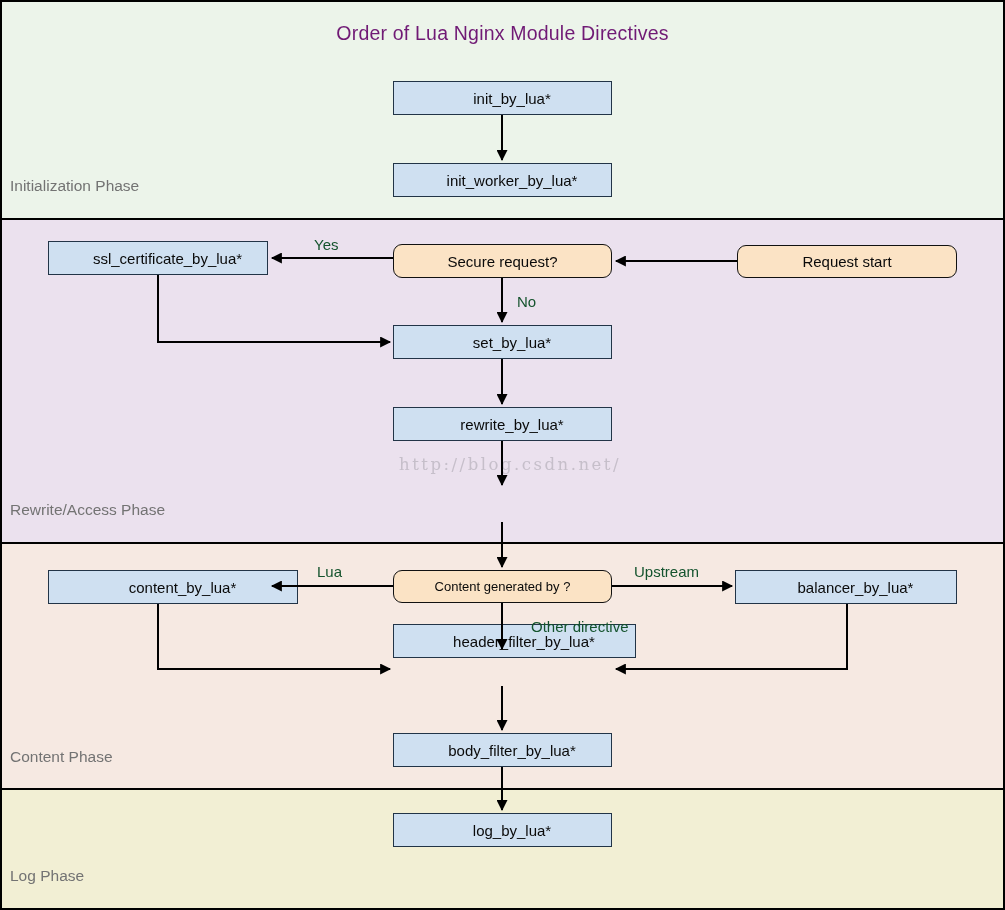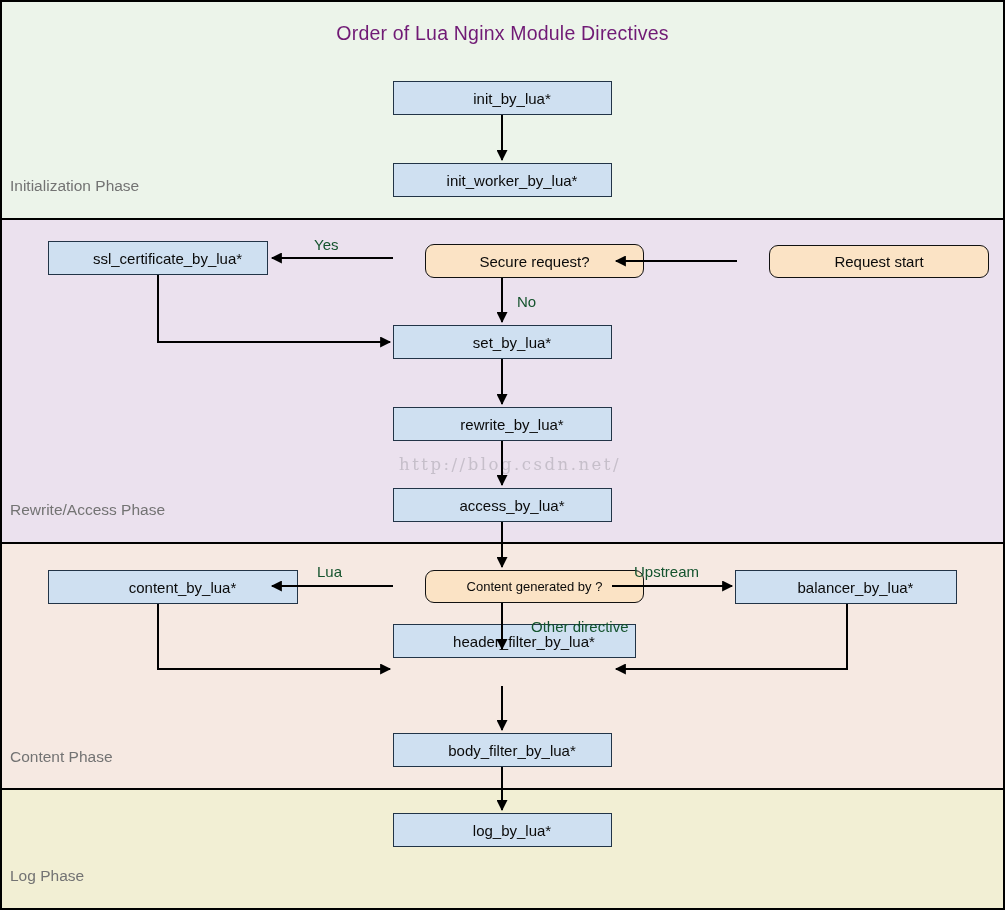--- a/index.html
+++ b/index.html
@@ -31,21 +31,21 @@
   .lbl-log{top:867px;}
 
   .arrows{position:absolute;left:0;top:0;z-index:3;pointer-events:none;}
   .arrows polyline,.arrows line{fill:none;stroke:var(--line);stroke-width:2;}
 
   .node{
     position:absolute;z-index:2;display:flex;align-items:center;justify-content:center;
     font-size:15px;color:#0a0a0a;box-sizing:border-box;text-align:center;
   }
   .process{background:var(--process-fill);border:1px solid var(--process-border);padding-left:19px;}
-  .decision{background:var(--decision-fill);border:1px solid var(--decision-border);border-radius:9px;margin-left:32px;}
+  .decision{background:var(--decision-fill);border:1px solid var(--decision-border);border-radius:9px;}
   .decision.small-text{font-size:13px;}
 
   .edge-label{position:absolute;z-index:4;font-size:15px;color:#14532d;white-space:nowrap;}
   .watermark{
     position:absolute;left:0;top:455px;width:1020px;text-align:center;z-index:2;
     font-family:"DejaVu Serif","Liberation Serif",serif;
     font-size:16.5px;letter-spacing:2.5px;color:#c6bfca;
   }
 </style>
 </head>
@@ -104,23 +104,20 @@
   </div>
   <div class="node decision" style="left:737px;top:245px;width:220px;height:33px">
     <span>Request start</span>
   </div>
   <div class="node process" style="left:393px;top:325px;width:219px;height:34px">
     <span>set_by_lua*</span>
   </div>
   <div class="node process" style="left:393px;top:407px;width:219px;height:34px">
     <span>rewrite_by_lua*</span>
   </div>
-  <div class="node process" style="left:393px;top:488px;width:219px;height:34px">
-    <span>access_by_lua*</span>
-  </div>
   <div class="node process" style="left:48px;top:570px;width:250px;height:34px">
     <span>content_by_lua*</span>
   </div>
   <div class="node decision small-text" style="left:393px;top:570px;width:219px;height:33px">
     <span>Content generated by ?</span>
   </div>
   <div class="node process" style="left:735px;top:570px;width:222px;height:34px">
     <span>balancer_by_lua*</span>
   </div>
   <div class="node process" style="left:393px;top:624px;width:243px;height:34px">

